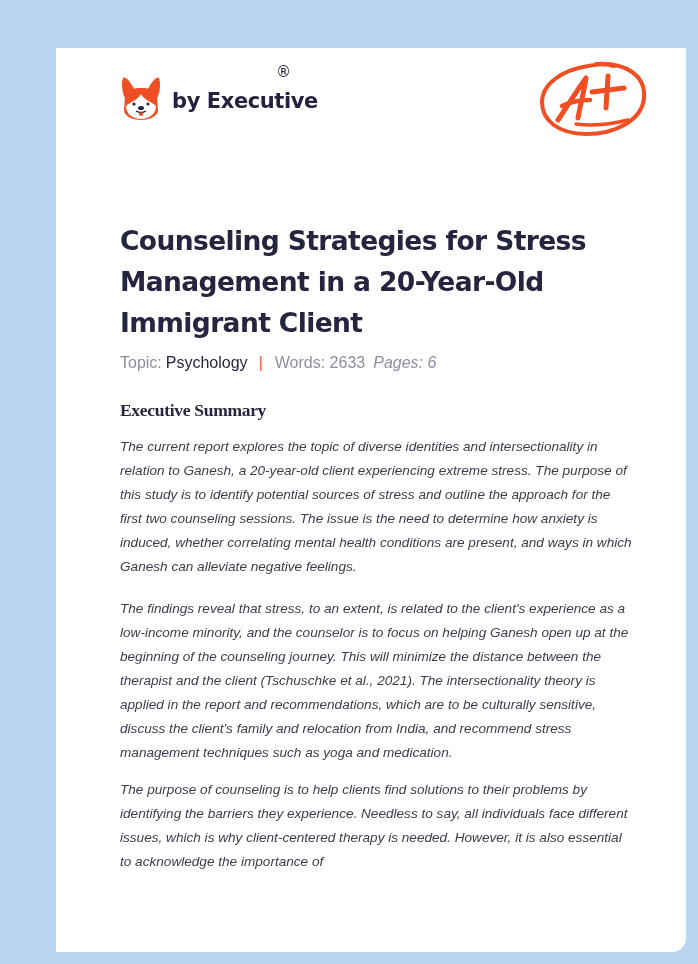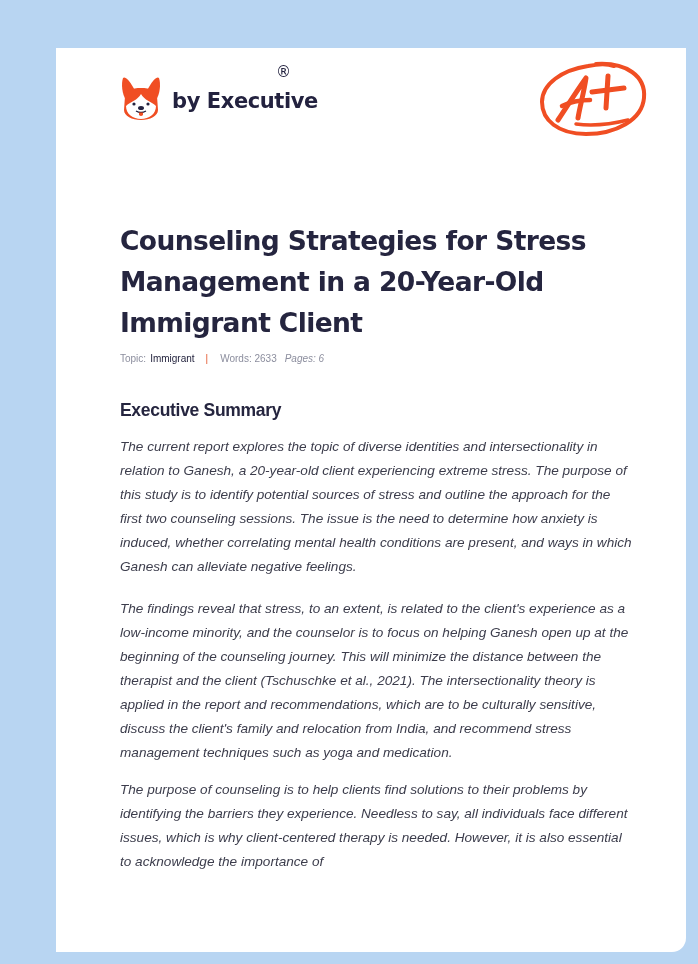--- a/index.html
+++ b/index.html
@@ -50,31 +50,31 @@
       font-weight: bold;
       font-size: 26.5px;
       line-height: 41px;
       color: #25253f;
       letter-spacing: -0.6px;
       width: 520px;
     }
     .meta {
       margin-top: 10px;
       font-family: "Liberation Sans", sans-serif;
-      font-size: 10px;
+      font-size: 16px;
       color: #8c8e9e;
       height: 20px;
-      display: flex; 
+      display: flex; align-items: center;
       white-space: nowrap;
     }
     .meta .topic-value { color: #25253f; margin-left: 4px; }
     .meta .sep { color: #e4572e; margin: 0 12px 0 11px; }
     .meta .pages { margin-left: 8px; font-style: italic; }
     .h2 {
-      font-family: Liberation Sans, sans-serif;
+      font-family: Liberation Serif, serif;
       font-weight: bold;
       font-size: 17.5px;
       color: #25253f;
       letter-spacing: -0.3px;
       line-height: 24px;
     }
     .h2.exec { margin-top: 25px; }
     .h2.intro { margin-top: 18px; }
     p.para {
       font-family: "Liberation Sans", sans-serif;
@@ -128,21 +128,21 @@
 
       <path d="M40 66 C56 68 76 66 92 62" stroke="#f04e23" stroke-width="3.5" fill="none" stroke-linecap="round"></path>
     </svg>
   </div>
 
   <div class="content">
     <h1 class="title">Counseling Strategies for Stress Management in a 20-Year-Old Immigrant Client</h1>
 
     <div class="meta">
       <span>Topic:</span>
-      <a class="topic-value">Immigrant</a>
+      <a class="topic-value">Psychology</a>
       <span class="sep">|</span>
       <span>Words: 2633</span>
       <span class="pages">Pages: 6</span>
     </div>
 
     <section>
       <h2 class="h2 exec">Executive Summary</h2>
       <p class="para">The current report explores the topic of diverse identities and intersectionality in relation to Ganesh, a 20-year-old client experiencing extreme stress. The purpose of this study is to identify potential sources of stress and outline the approach for the first two counseling sessions. The issue is the need to determine how anxiety is induced, whether correlating mental health conditions are present, and ways in which Ganesh can alleviate negative feelings.</p>
       <p class="para">The findings reveal that stress, to an extent, is related to the client's experience as a low-income minority, and the counselor is to focus on helping Ganesh open up at the beginning of the counseling journey. This will minimize the distance between the therapist and the client (Tschuschke et al., 2021). The intersectionality theory is applied in the report and recommendations, which are to be culturally sensitive, discuss the client's family and relocation from India, and recommend stress management techniques such as yoga and medication.</p>
     </section>

